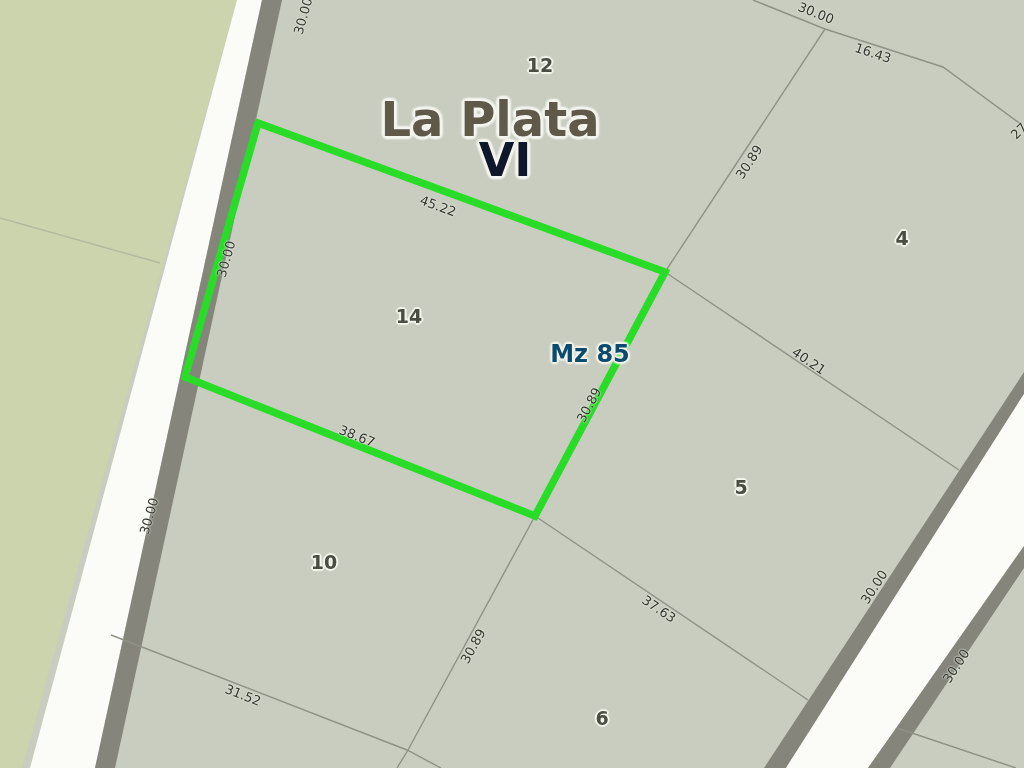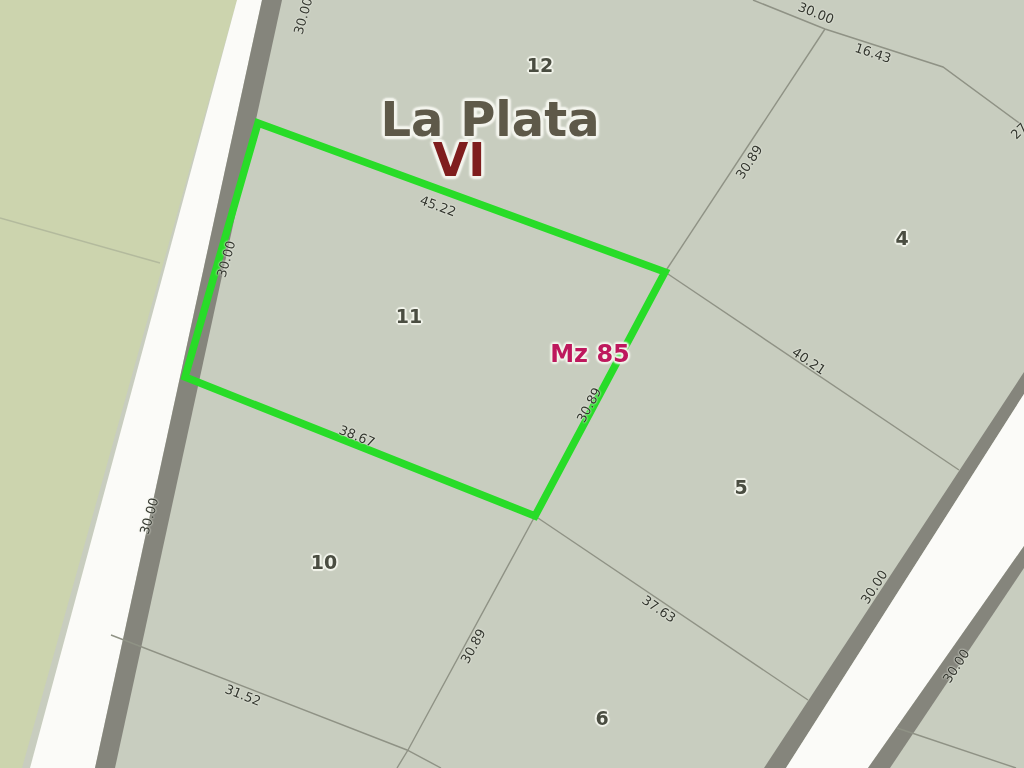--- a/index.html
+++ b/index.html
@@ -33,28 +33,29 @@
   .city-title{
     font-size:48px;
     font-weight:bold;
     color:#5e5949;
     text-shadow:-3px 0 2px #f4f5ee, 3px 0 2px #f4f5ee, 0 -3px 2px #f4f5ee, 0 3px 2px #f4f5ee,
                 -2px -2px 2px #f4f5ee, 2px 2px 2px #f4f5ee, -2px 2px 2px #f4f5ee, 2px -2px 2px #f4f5ee;
   }
   .section-title{
     font-size:46px;
     font-weight:bold;
-    color:#7f1d1d;
+    color:#0f172a;
     text-shadow:-3px 0 2px #f4f5ee, 3px 0 2px #f4f5ee, 0 -3px 2px #f4f5ee, 0 3px 2px #f4f5ee,
                 -2px -2px 2px #f4f5ee, 2px 2px 2px #f4f5ee, -2px 2px 2px #f4f5ee, 2px -2px 2px #f4f5ee;
+    margin-left:46px;
   }
   .block-label{
     font-size:24px;
     font-weight:bold;
-    color:#be185d;
+    color:#0c4a6e;
     text-shadow:-2px 0 2px #f3f5ec, 2px 0 2px #f3f5ec, 0 -2px 2px #f3f5ec, 0 2px 2px #f3f5ec,
                 -1px -1px 2px #f3f5ec, 1px 1px 2px #f3f5ec, -1px 1px 2px #f3f5ec, 1px -1px 2px #f3f5ec;
   }
 </style>
 </head>
 <body>
 
 <div id="canvas">
 
   <svg id="map-svg" width="1024" height="768" viewBox="0 0 1024 768">
@@ -81,21 +82,21 @@
       <line x1="897" y1="728" x2="1016" y2="768"></line>
     </g>
 
     <polygon points="258,123 665,272 535,516 185,377" fill="none" stroke="#28dc28" stroke-width="7.5" stroke-linejoin="miter"></polygon>
   </svg>
 
   <div id="label-layer">
       <div class="map-label parcel-number" style="left: 540px; top: 65px; transform: translate(-50%, -50%) rotate(0deg);">12</div>
       <div class="map-label city-title" style="left: 490px; top: 119px; transform: translate(-50%, -50%) rotate(0deg);">La Plata</div>
       <div class="map-label section-title" style="left: 459px; top: 160px; transform: translate(-50%, -50%) rotate(0deg);">VI</div>
-      <div class="map-label parcel-number" style="left: 409px; top: 316px; transform: translate(-50%, -50%) rotate(0deg);">11</div>
+      <div class="map-label parcel-number" style="left: 409px; top: 316px; transform: translate(-50%, -50%) rotate(0deg);">14</div>
       <div class="map-label block-label" style="left: 590px; top: 354px; transform: translate(-50%, -50%) rotate(0deg);">Mz 85</div>
       <div class="map-label parcel-number" style="left: 902px; top: 238px; transform: translate(-50%, -50%) rotate(0deg);">4</div>
       <div class="map-label parcel-number" style="left: 741px; top: 487px; transform: translate(-50%, -50%) rotate(0deg);">5</div>
       <div class="map-label parcel-number" style="left: 324px; top: 562px; transform: translate(-50%, -50%) rotate(0deg);">10</div>
       <div class="map-label parcel-number" style="left: 602px; top: 718px; transform: translate(-50%, -50%) rotate(0deg);">6</div>
       <div class="map-label measurement" style="left: 438px; top: 206px; transform: translate(-50%, -50%) rotate(20deg);">45.22</div>
       <div class="map-label measurement" style="left: 357px; top: 436px; transform: translate(-50%, -50%) rotate(22deg);">38.67</div>
       <div class="map-label measurement" style="left: 589px; top: 405px; transform: translate(-50%, -50%) rotate(-62deg);">30.89</div>
       <div class="map-label measurement" style="left: 303px; top: 16px; transform: translate(-50%, -50%) rotate(-74deg);">30.00</div>
       <div class="map-label measurement" style="left: 226px; top: 259px; transform: translate(-50%, -50%) rotate(-74deg);">30.00</div>

